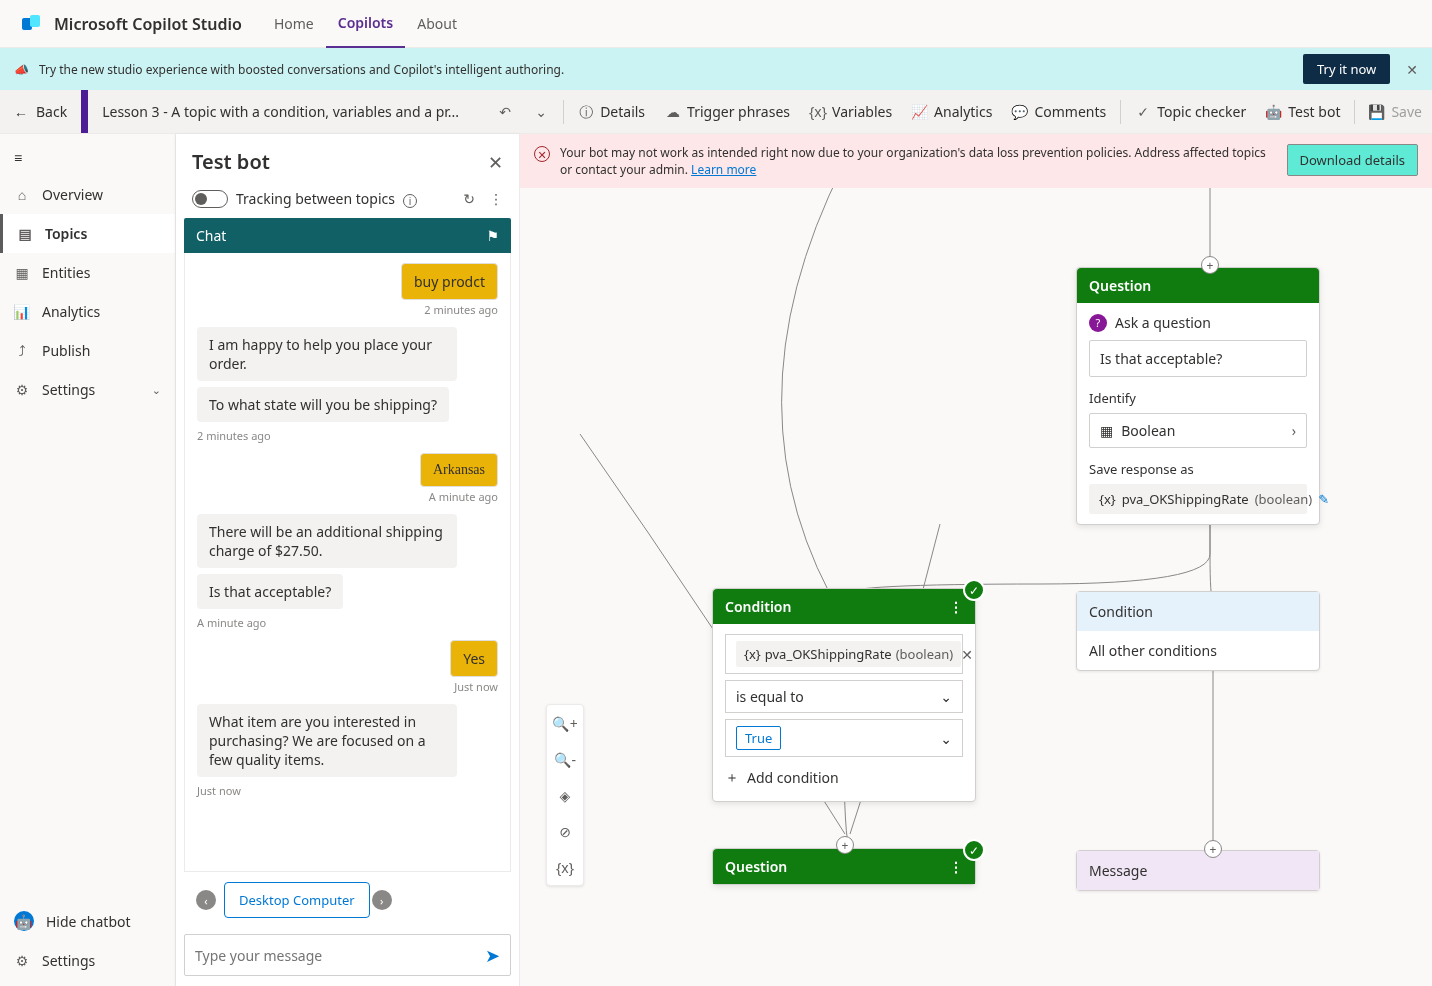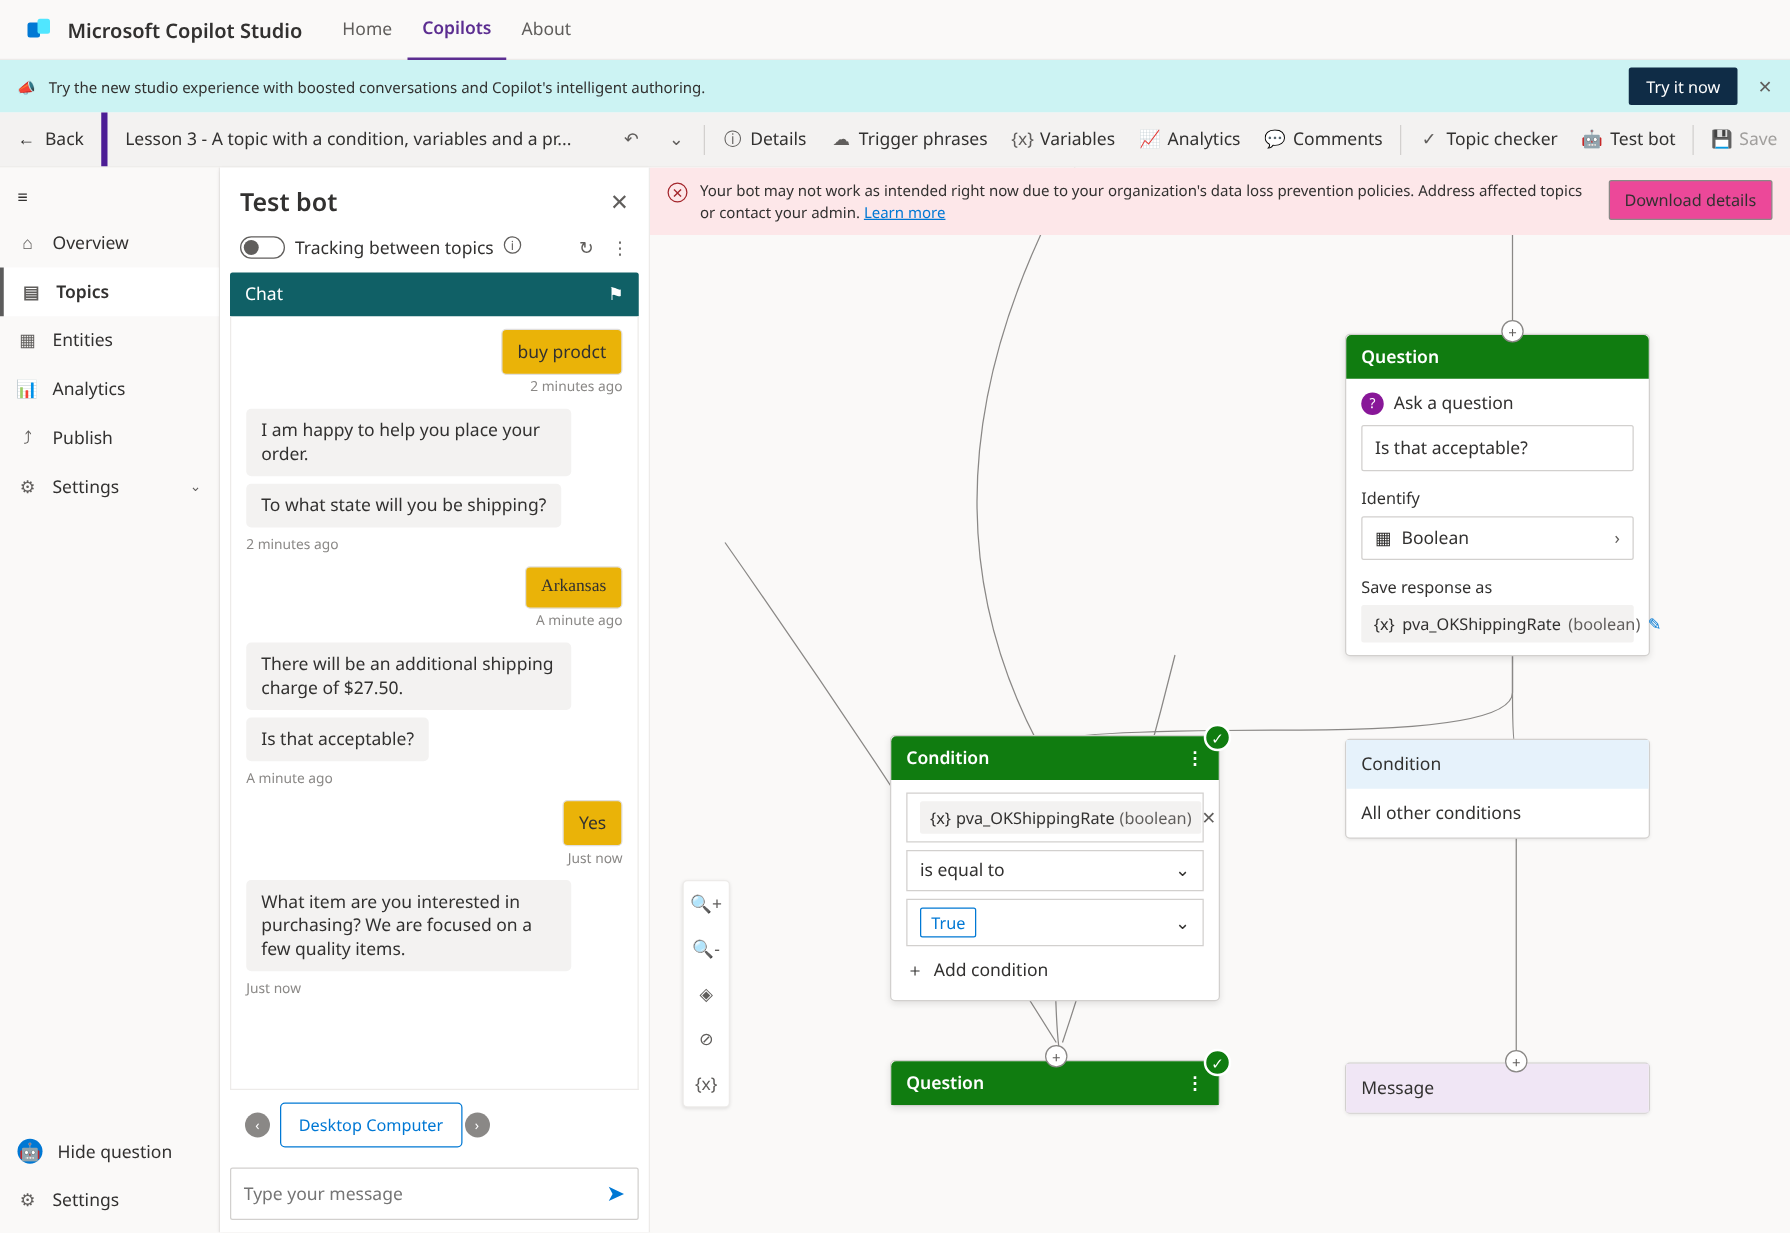--- a/index.html
+++ b/index.html
@@ -8,60 +8,60 @@
 .logo { width: 24px; height: 24px; margin-right: 10px; }
 .app-title { font-weight: 600; font-size: 16px; margin-right: 20px; }
 .nav-link { padding: 14px 12px; color: #605e5c; cursor: pointer; }
 .nav-link.active { color: #5c2e91; border-bottom: 2px solid #5c2e91; font-weight:600;}
 .banner-try { height: 42px; background: #ccf3f3; display: flex; align-items: center; padding: 0 14px; font-size: 12px; color:#323130; }
 .banner-try .spacer { flex: 1; }
 .try-btn { background: #0f2c46; color: #fff; padding: 6px 14px; border-radius: 2px; font-size: 13px; cursor:pointer;}
 .close-x { margin-left: 16px; color:#605e5c; cursor:pointer; font-size:14px;}
 .sub-toolbar { height: 44px; display: flex; align-items: center; background: #f3f2f1; border-bottom:1px solid #edebe9;}
 .back-btn { display: flex; align-items: center; padding: 0 14px; cursor:pointer; color:#323130;}
-.breadcrumb-title { padding: 0 14px; color:#323130; border-left:5px solid #4c1d95; height:100%; display:flex; align-items:center;}
+.breadcrumb-title { padding: 0 14px; color:#323130; border-left:7px solid #4c1d95; height:100%; display:flex; align-items:center;}
 .sub-toolbar .spacer { flex:1;}
 .tb-item { display:flex; align-items:center; gap:6px; padding:0 10px; color:#323130; cursor:pointer; height:100%;}
 .tb-item.disabled { color:#a19f9d; }
 .tb-ico { width:16px; height:16px; display:flex; align-items:center; justify-content:center; color:#605e5c;}
 .tb-div { width:1px; height:24px; background:#d2d0ce; margin:0 4px;}
 .main-area { display:flex; height:calc(986px - 48px - 42px - 44px); position:relative;}
 .left-rail { width:176px; background:#faf9f8; border-right:1px solid #edebe9; padding-top:6px;}
 .rail-collapse { padding:8px 14px; cursor:pointer;}
 .rail-item { display:flex; align-items:center; gap:12px; padding:10px 14px; cursor:pointer; color:#323130;}
 .rail-item.active { background:#fff; font-weight:600; border-left:3px solid #5c5c5c; }
 .rail-item .ico { width:16px; height:16px; display:flex; align-items:center; justify-content:center; color:#605e5c;}
 .rail-item .chev { margin-left:auto; color:#605e5c; font-size:11px;}
 .bottom-rail { position:absolute; bottom:6px; left:0; width:176px;}
 .test-panel { width:344px; background:#fff; border-right:1px solid #edebe9; display:flex; flex-direction:column; box-shadow:0 1px 4px rgba(0,0,0,0.08); margin:0;}
 .tp-header { display:flex; align-items:center; padding:14px 16px 10px;}
 .tp-header h2 { font-size:20px; font-weight:600; flex:1;}
 .tp-close { font-size:18px; color:#605e5c; cursor:pointer;}
-.tp-track { display:flex; align-items:flex-start; gap:8px; padding:4px 16px 10px;}
+.tp-track { display:flex; align-items:flex-end; gap:8px; padding:4px 16px 10px;}
 .toggle { width:36px; height:18px; border:1px solid #605e5c; border-radius:10px; position:relative; background:#fff;}
 .toggle::after{content:''; position:absolute; left:2px; top:2px; width:12px; height:12px; border-radius:50%; background:#605e5c;}
 .info-circ { width:14px; height:14px; border:1px solid #605e5c; border-radius:50%; font-size:10px; display:flex; align-items:center; justify-content:center; color:#605e5c;}
 .tp-refresh { margin-left:auto; display:flex; gap:14px; color:#605e5c;}
 .chat-head { background:#106066; color:#fff; padding:8px 12px; display:flex; margin:0 8px; border-radius:2px 2px 0 0;}
 .chat-body { flex:1; overflow:auto; padding:10px 12px; margin:0 8px; border:1px solid #edebe9; border-top:none;}
 .msg-user { background:#eab308; border:1px solid #e1dfdd; border-radius:4px; padding:8px 12px; margin-left:auto; width:fit-content; max-width:260px; margin-bottom:2px;}
 .msg-bot { background:#f3f2f1; border-radius:4px; padding:8px 12px; width:fit-content; max-width:260px; margin-bottom:6px;}
 .msg-time { font-size:11px; color:#8a8886; margin-bottom:10px;}
 .msg-time.r { text-align:right;}
 .chips-row { display:flex; gap:8px; align-items:center; padding:10px 12px; margin:0 8px;}
 .chip-nav { width:20px; height:20px; border-radius:50%; background:#8a8886; color:#fff; display:flex; align-items:center; justify-content:center; font-size:11px; cursor:pointer;}
 .chip { border:1px solid #0078d4; color:#0078d4; padding:8px 14px; border-radius:4px; cursor:pointer; font-size:13px;}
 .chat-input { display:flex; align-items:center; border:1px solid #d2d0ce; margin:6px 8px 10px; padding:8px 10px; border-radius:2px;}
 .chat-input input { border:none; outline:none; flex:1; font-size:14px;}
 .send-ico { color:#0078d4; font-size:18px; cursor:pointer;}
 .canvas-wrap { flex:1; position:relative; background:#faf9f8; overflow:hidden;}
 .warn-banner { position:absolute; top:0; left:0; right:0; background:#fde7e9; padding:10px 14px; display:flex; gap:10px; align-items:flex-start; font-size:12px; z-index:10;}
 .warn-ico { width:16px; height:16px; border:1.5px solid #a4262c; border-radius:50%; color:#a4262c; display:flex; align-items:center; justify-content:center; font-size:11px; flex-shrink:0; margin-top:2px;}
 .warn-banner a { color:#0078d4; text-decoration:underline;}
-.dl-btn { background:#ec4899; border:1px solid #8a8886; padding:6px 12px; border-radius:2px; cursor:pointer; margin-left:auto; font-size:13px; white-space:nowrap;}
+.dl-btn { background:#5eead4; border:1px solid #8a8886; padding:6px 12px; border-radius:2px; cursor:pointer; margin-left:auto; font-size:13px; white-space:nowrap;}
 .zoom-ctrl { position:absolute; left:26px; top:570px; background:#fff; border:1px solid #edebe9; border-radius:4px; display:flex; flex-direction:column; box-shadow:0 1px 3px rgba(0,0,0,0.1); z-index:5;}
 .zoom-ctrl div { width:36px; height:36px; display:flex; align-items:center; justify-content:center; cursor:pointer; color:#605e5c; font-size:14px;}
 .canvas-svg { position:absolute; inset:0; width:100%; height:100%;}
 .node { position:absolute; background:#fff; border:1px solid #d2d0ce; border-radius:4px; box-shadow:0 2px 6px rgba(0,0,0,0.1);}
 .node-head { background:#107c10; color:#fff; padding:8px 12px; border-radius:4px 4px 0 0; display:flex; align-items:center; font-weight:600; font-size:14px;}
 .node-head .dots{ margin-left:auto; cursor:pointer;}
 .node-body { padding:10px 12px;}
 .q-sub { display:flex; align-items:center; gap:8px; margin-bottom:8px;}
 .q-ico{ width:18px; height:18px; background:#881798; border-radius:50%; color:#fff; display:flex; align-items:center; justify-content:center; font-size:11px;}
 .q-text-box{ border:1px solid #d2d0ce; padding:8px 10px; border-radius:2px; margin-bottom:12px;}
@@ -177,21 +177,21 @@
         <span>Publish</span>
       </div>
     <div class="rail-item">
         <span class="ico">⚙</span>
         <span>Settings</span>
         <span class="chev">⌄</span>
       </div>
     <div class="bottom-rail">
       <div class="rail-item">
           <span class="ico" style="background:#0078d4;color:#fff;border-radius:50%;width:20px;height:20px;">🤖</span>
-          <span>Hide question</span>
+          <span>Hide chatbot</span>
         </div>
       <div class="rail-item">
           <span class="ico">⚙</span>
           <span>Settings</span>
         </div>
     </div>
   </div>
 
   <div class="test-panel">
     <div class="tp-header">

